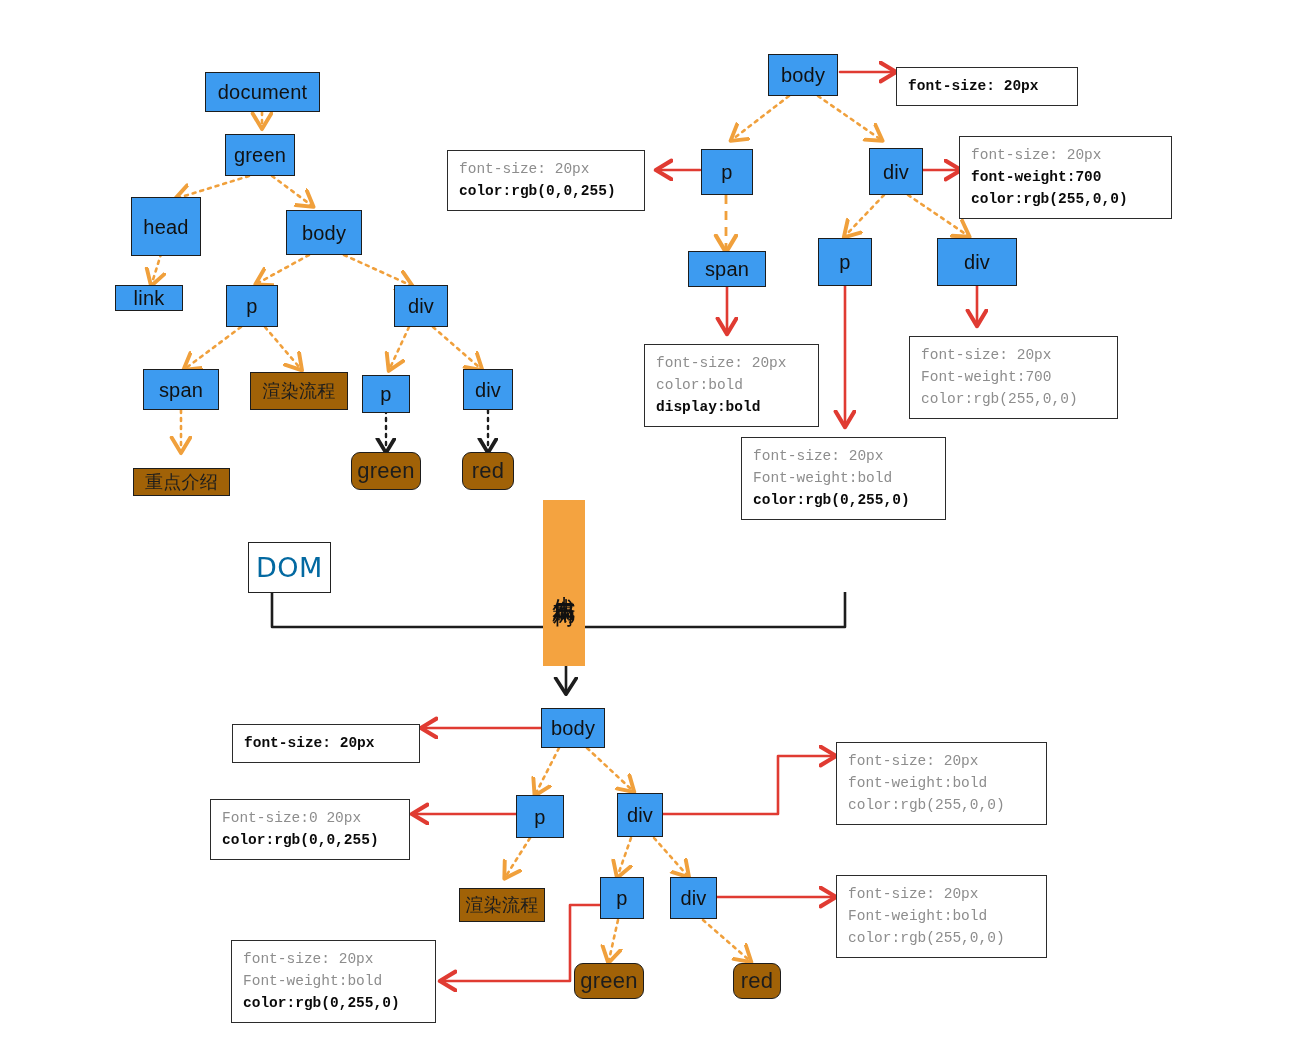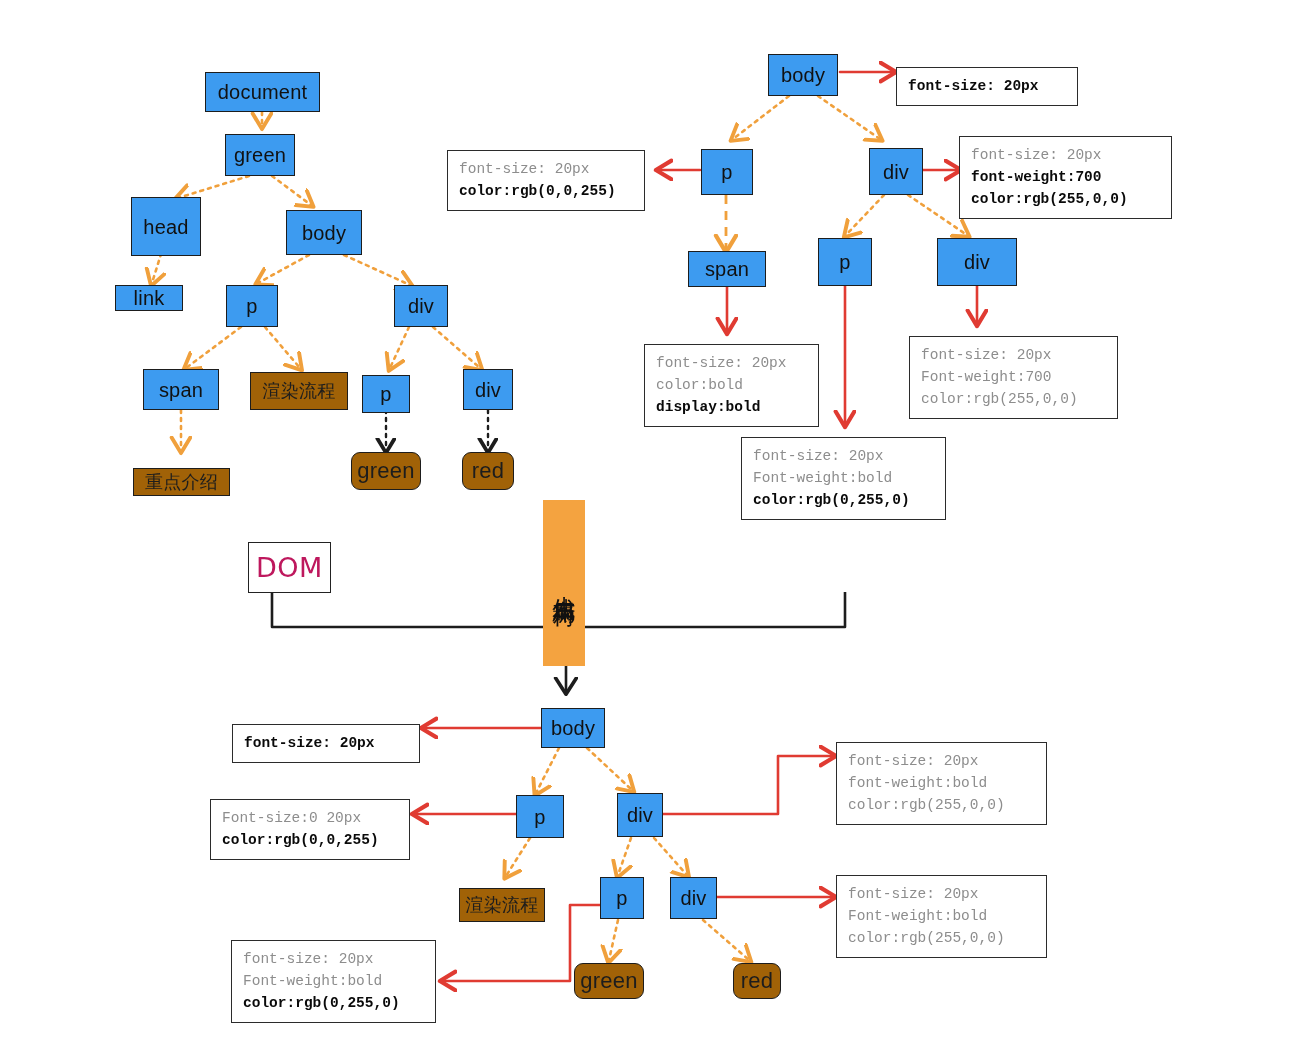--- a/index.html
+++ b/index.html
@@ -56,21 +56,21 @@
   
   .labelbox{
     position:absolute;
     box-sizing:border-box;
     background:#fff;
     border:1.6px solid #222;
     display:flex;align-items:center;justify-content:center;
     font-family:"DejaVu Sans", sans-serif;
     font-size:27px;
     letter-spacing:.5px;
-    color:#be185d;
+    color:#0369a1;
     z-index:4;
   }
   
   .procbox{
     position:absolute;
     box-sizing:border-box;
     background:#f4a340;
     border:1px solid #f4a340;
     display:flex;
     align-items:center;justify-content:center;

